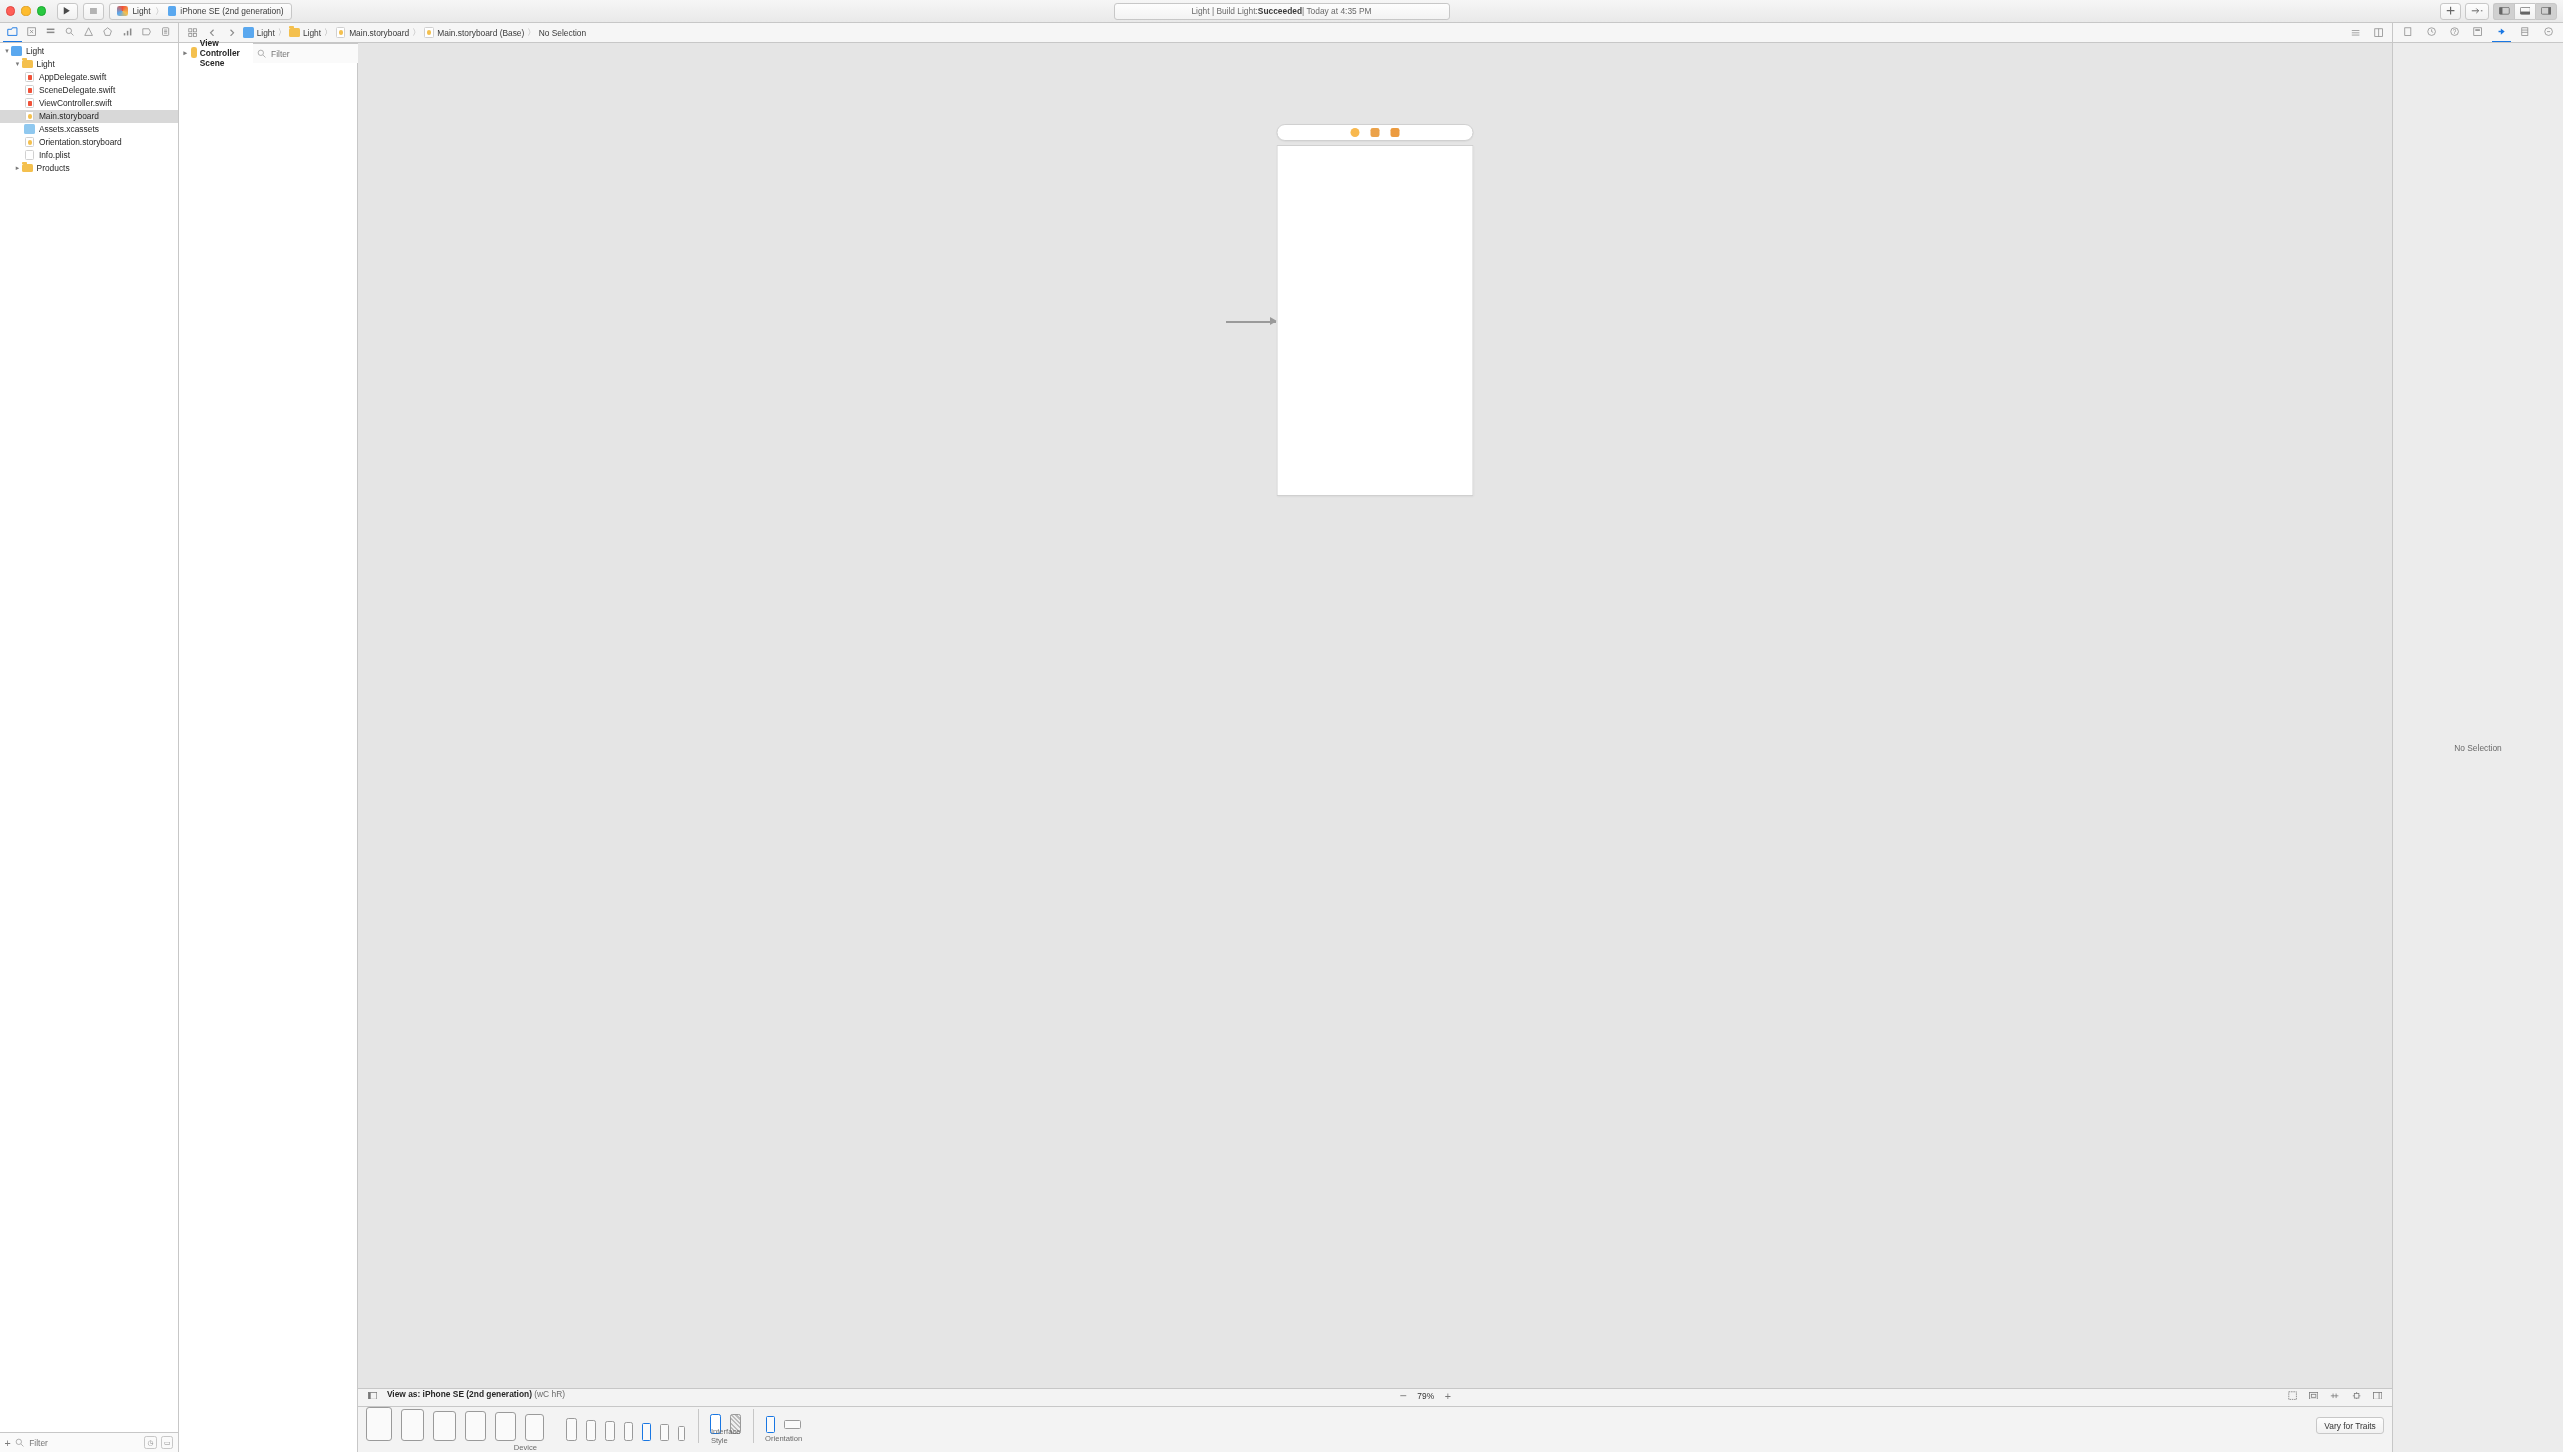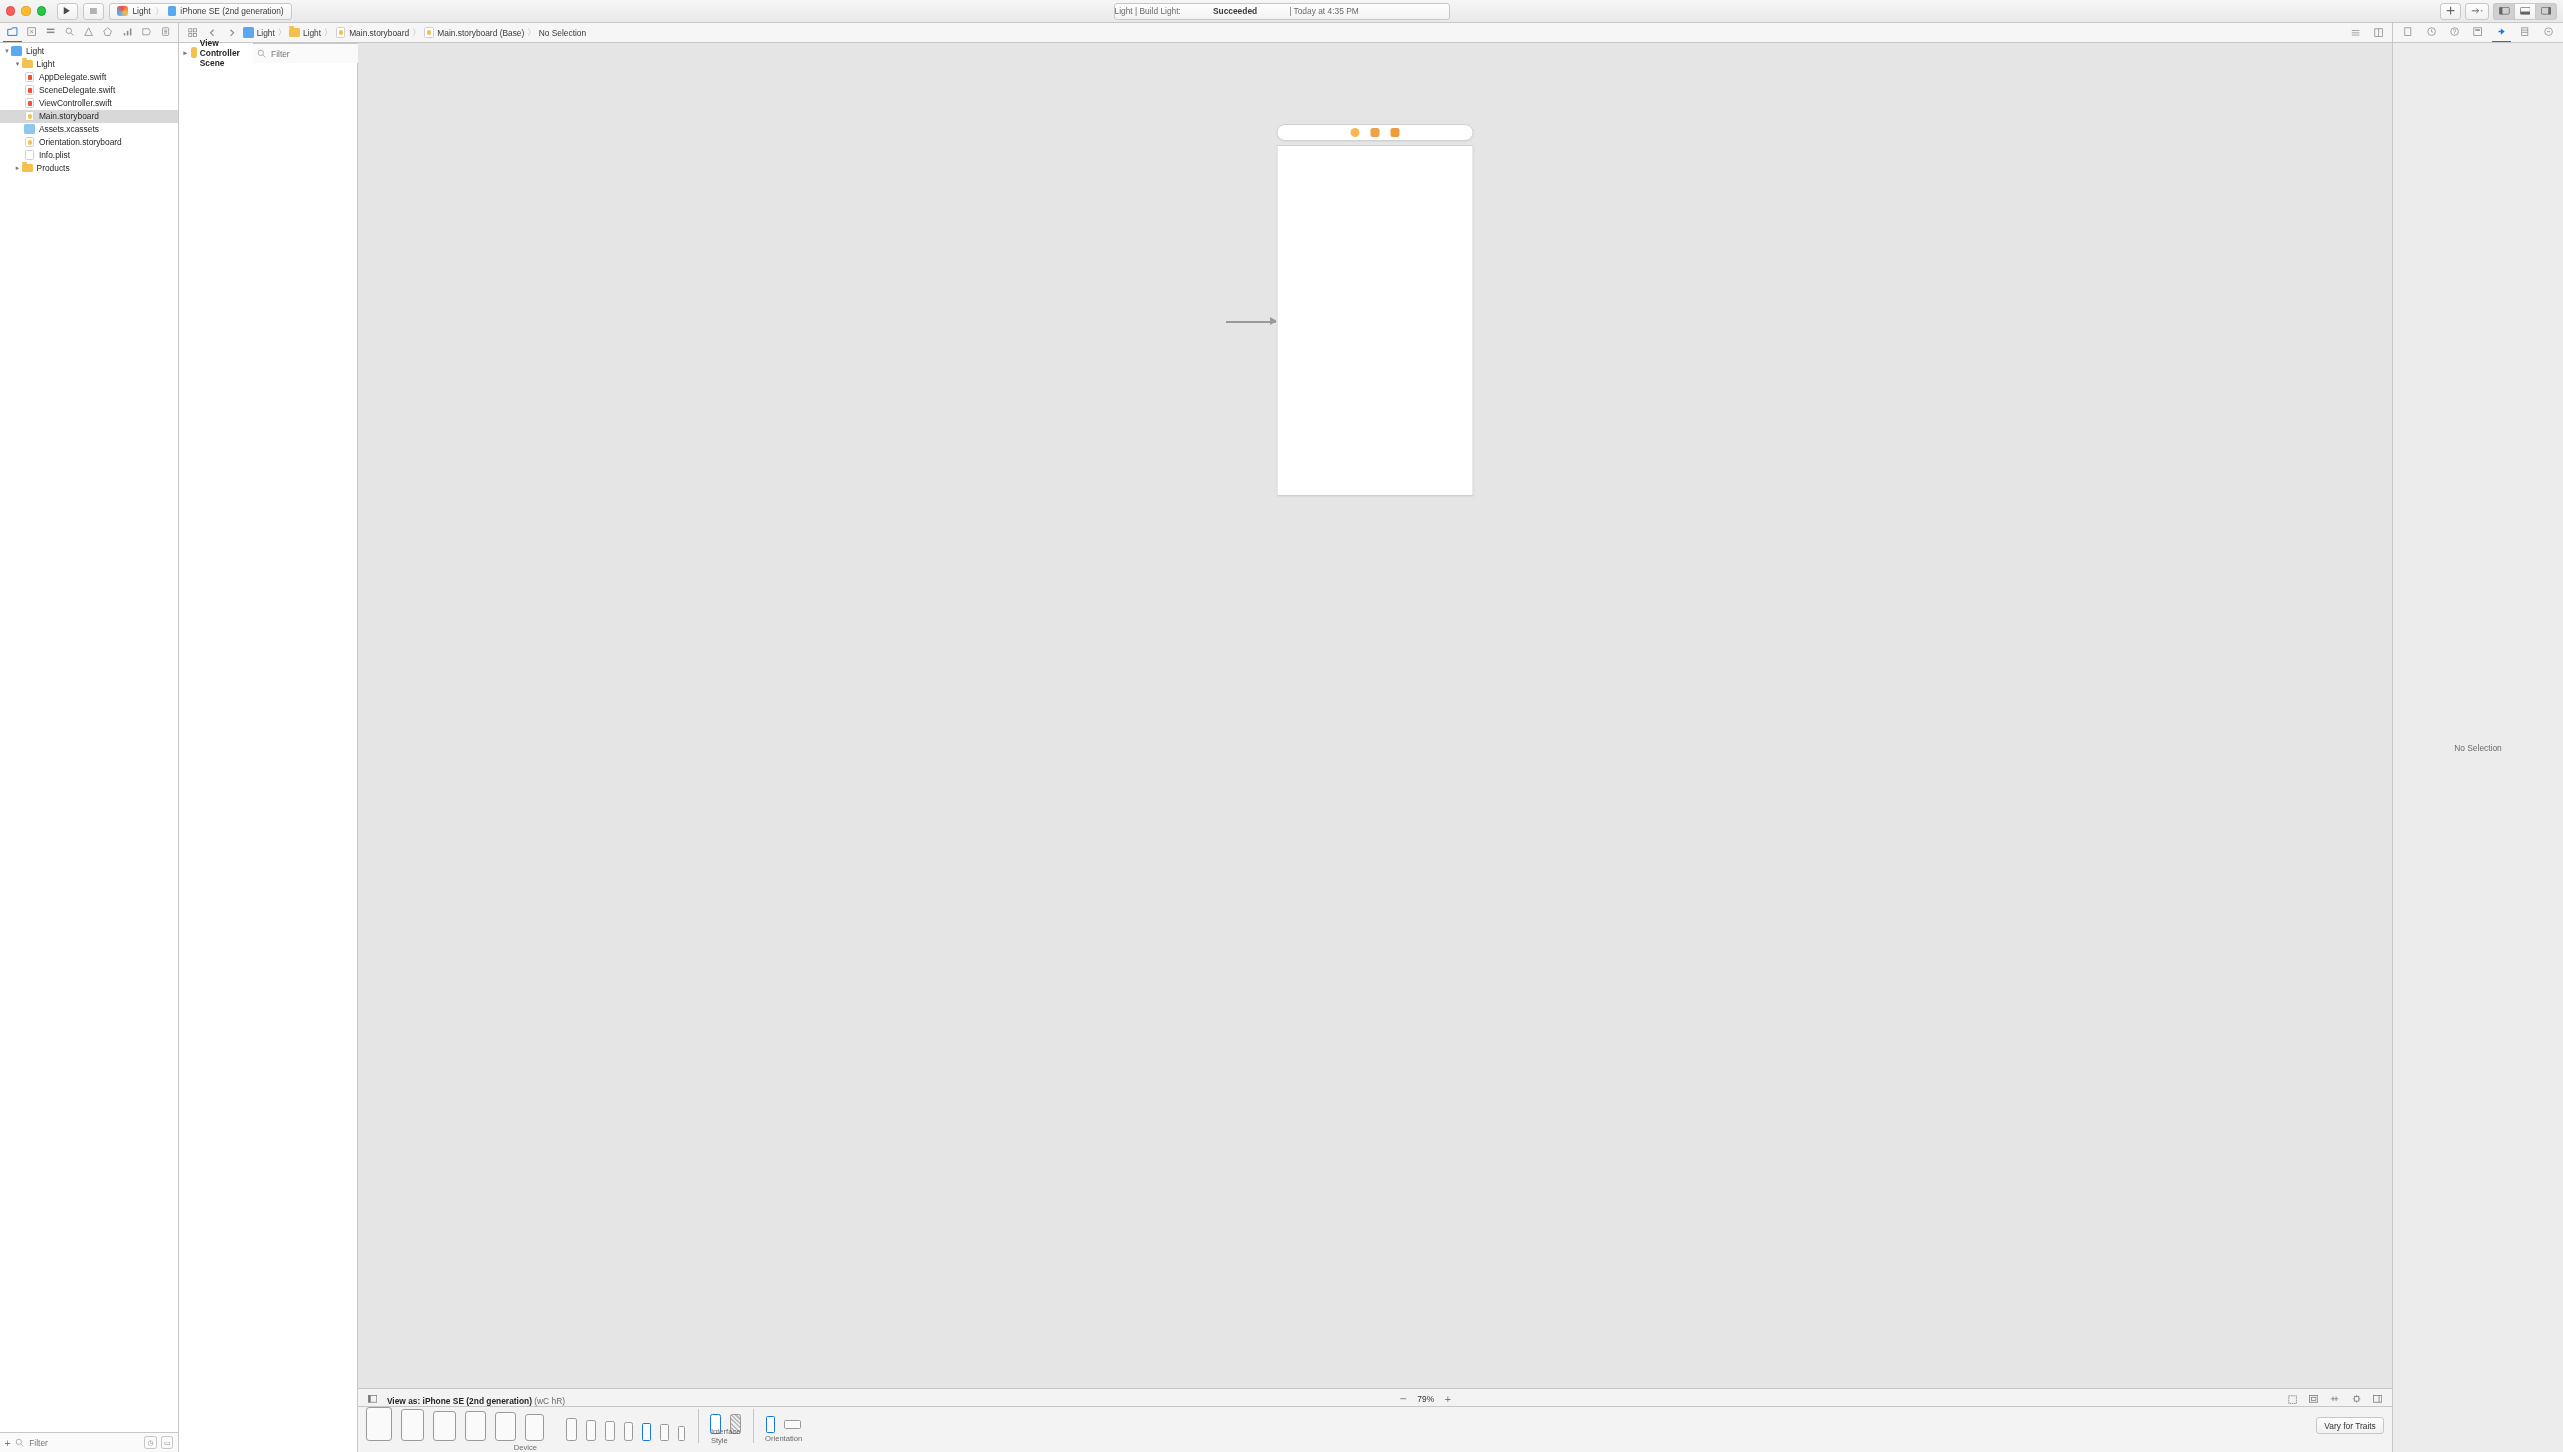--- a/index.html
+++ b/index.html
@@ -9,21 +9,21 @@
 .titlebar { height: 23px; display: flex; align-items: center; padding: 0 6.1px; border-bottom: 0.8px solid #c7c7c7; background: linear-gradient(#f6f6f6,#e9e9e9); position: relative; }
 .traffic { display: flex; gap: 6.1px; margin-right: 10.7px; }
 .tl { width: 9.2px; height: 9.2px; border-radius: 50%; }
 .tl.red { background: #ff5f57; border: 0.4px solid #e24640; }
 .tl.yellow { background: #febc2e; border: 0.4px solid #dfa023; }
 .tl.green { background: #28c840; border: 0.4px solid #1ba92e; }
 .runbtn, .stopbtn { width: 21.4px; height: 17px; border: 0.8px solid #c7c7c7; border-radius: 3.1px; background: linear-gradient(#fdfdfd,#f1f1f1); display:flex; align-items:center; justify-content:center; margin-right:4.6px; box-shadow: 0 0.8px 0 rgba(255,255,255,.6) inset; }
 .runbtn svg, .stopbtn svg { display:block; }
 .scheme { height: 17px; border: 0.8px solid #c7c7c7; border-radius: 3.1px; background: linear-gradient(#fdfdfd,#f1f1f1); display:flex; align-items:center; padding: 0 7.6px; gap:4.6px; margin-right: 7.6px; color:#3a3a3a; }
 .scheme .sep { color:#9a9a9a; }
-.activity { position:absolute; left:50%; transform:translateX(-50%); min-width: 336px; height: 17px; border: 0.8px solid #c7c7c7; border-radius: 3.1px; background: linear-gradient(#fdfdfd,#f3f3f3); display:flex; align-items:center; color:#6a6a6a;gap:32px; }
+.activity { position:absolute; left:50%; transform:translateX(-50%); min-width: 336px; height: 17px; border: 0.8px solid #c7c7c7; border-radius: 3.1px; background: linear-gradient(#fdfdfd,#f3f3f3); display:flex; align-items:center; justify-content:center; color:#6a6a6a; }
 .activity .succ { color:#3a3a3a; font-weight:600; }
 .tbright { margin-left:auto; display:flex; gap:4.6px; }
 .segbtn, .iconbtn { height:17px; border:0.8px solid #c7c7c7; border-radius:3.1px; background:linear-gradient(#fdfdfd,#f1f1f1); display:flex; align-items:center; justify-content:center; padding:0 4.6px; color:#666; }
 .seg3 { display:flex; }
 .seg3 .iconbtn { border-radius:0; border-right:none; }
 .seg3 .iconbtn:first-child{ border-top-left-radius:3.1px; border-bottom-left-radius:3.1px; }
 .seg3 .iconbtn:last-child{ border-right:0.8px solid #c7c7c7; border-top-right-radius:3.1px; border-bottom-right-radius:3.1px; }
 .seg3 .iconbtn.active{ background:#d0d0d0; }
 
 
@@ -65,21 +65,21 @@
 .canvasinner { flex:1; position:relative; overflow:hidden; }
 .vc-dock { position:absolute; left:50%; transform:translateX(-50%); top:81px; width:197px; height:17px; background:#fff; border:0.8px solid #d0d0d0; border-radius:8.4px; display:flex; align-items:center; justify-content:center; gap:10.7px; box-shadow:0 0.8px 1.5px rgba(0,0,0,.06); }
 .vc-dock .d { width:9.2px; height:9.2px; border-radius:2.3px; }
 .vc-dock .d1{ background:#f8b84e; border-radius:50%; }
 .vc-dock .d2{ background:#eba24a; }
 .vc-dock .d3{ background:#ec9b3f; }
 .vc-frame { position:absolute; left:50%; transform:translateX(-50%); top:102px; width:197px; height:351px; background:#fff; border:0.8px solid #d0d0d0; box-shadow:0 0.8px 2.3px rgba(0,0,0,.08); }
 .entry-arrow { position:absolute; top:278px; left:calc(50% - 149px); width:50px; height:1.5px; background:#9a9a9a; }
 .entry-arrow::after{ content:""; position:absolute; right:-0.8px; top:-3.8px; border-left:7.6px solid #9a9a9a; border-top:4.6px solid transparent; border-bottom:4.6px solid transparent; }
 
-.canvastool { height:18.3px; border-top:0.8px solid #c7c7c7; display:flex; align-items:flex-end; padding:0 7.6px; gap:7.6px; color:#3a3a3a; background:#f3f3f3; }
+.canvastool { height:18.3px; border-top:0.8px solid #c7c7c7; display:flex; align-items:flex-start; padding:0 7.6px; gap:7.6px; color:#3a3a3a; background:#f3f3f3; }
 .canvastool .spacer { flex:1; }
 .canvastool .smicon { width:13.7px; height:13.7px; display:flex; align-items:center; justify-content:center; color:#777; }
 .canvastool .zoom { display:flex; align-items:center; gap:10.7px; color:#777; }
 .canvastool .viewas { font-weight:600; color:#262626; }
 .canvastool .viewas .sub { font-weight:400; color:#6a6a6a; }
 
 .devicebar { height:46px; border-top:0.8px solid #c7c7c7; background:#f3f3f3; display:flex; align-items:center; padding:0 7.6px; gap:6.1px; }
 .devgroup { display:flex; align-items:flex-end; gap:9px; padding-bottom:10.7px; position:relative; }
 .devgroup .lbl { position:absolute; bottom:0; left:50%; transform:translateX(-50%); font-size:7.6px; color:#6a6a6a; }
 .dev { border:1.1px solid #9a9a9a; border-radius:3.1px; background:#fafafa; }

